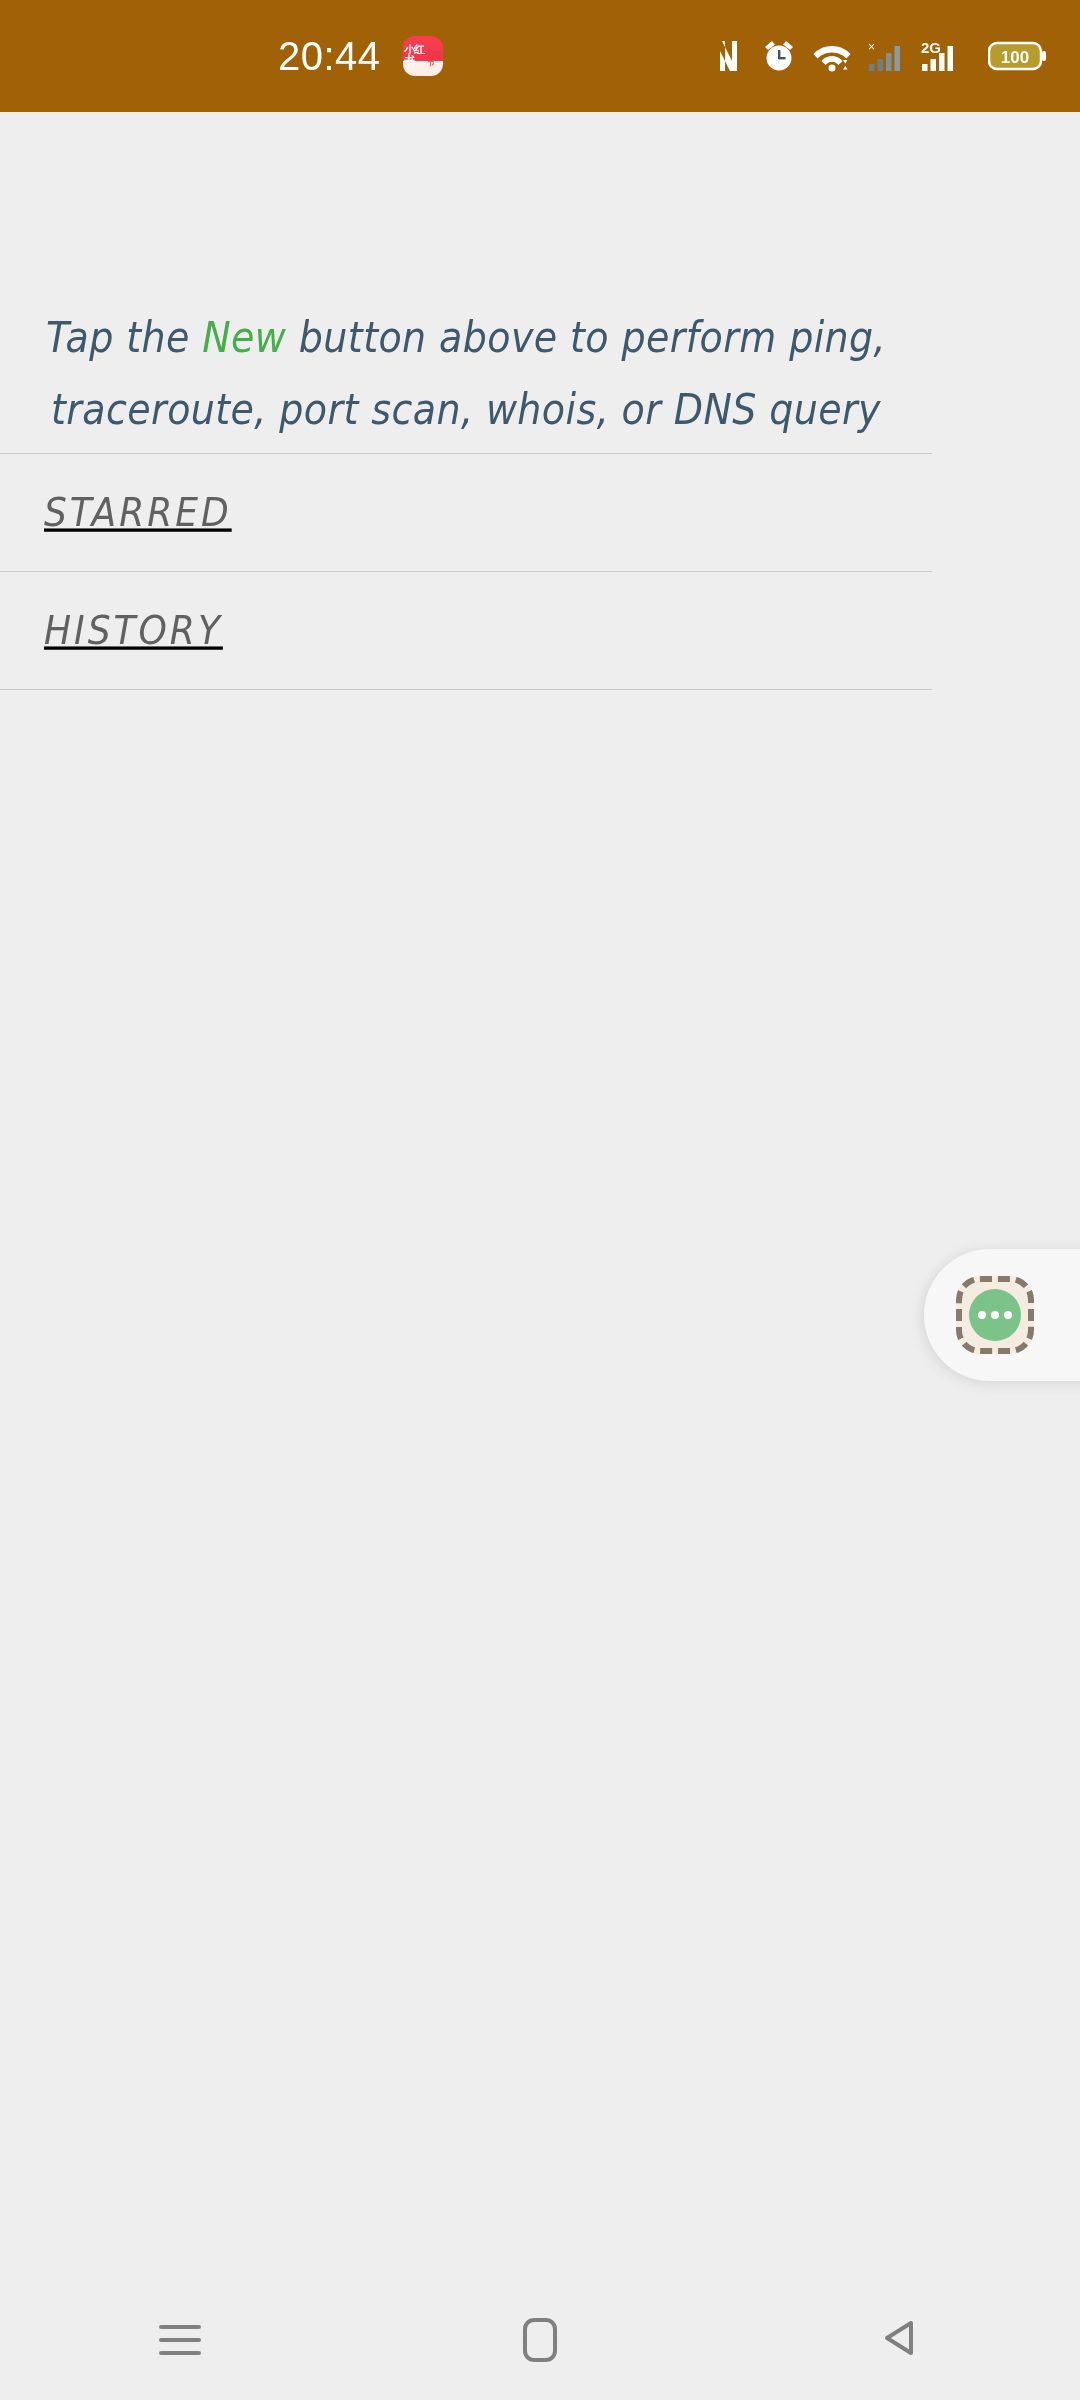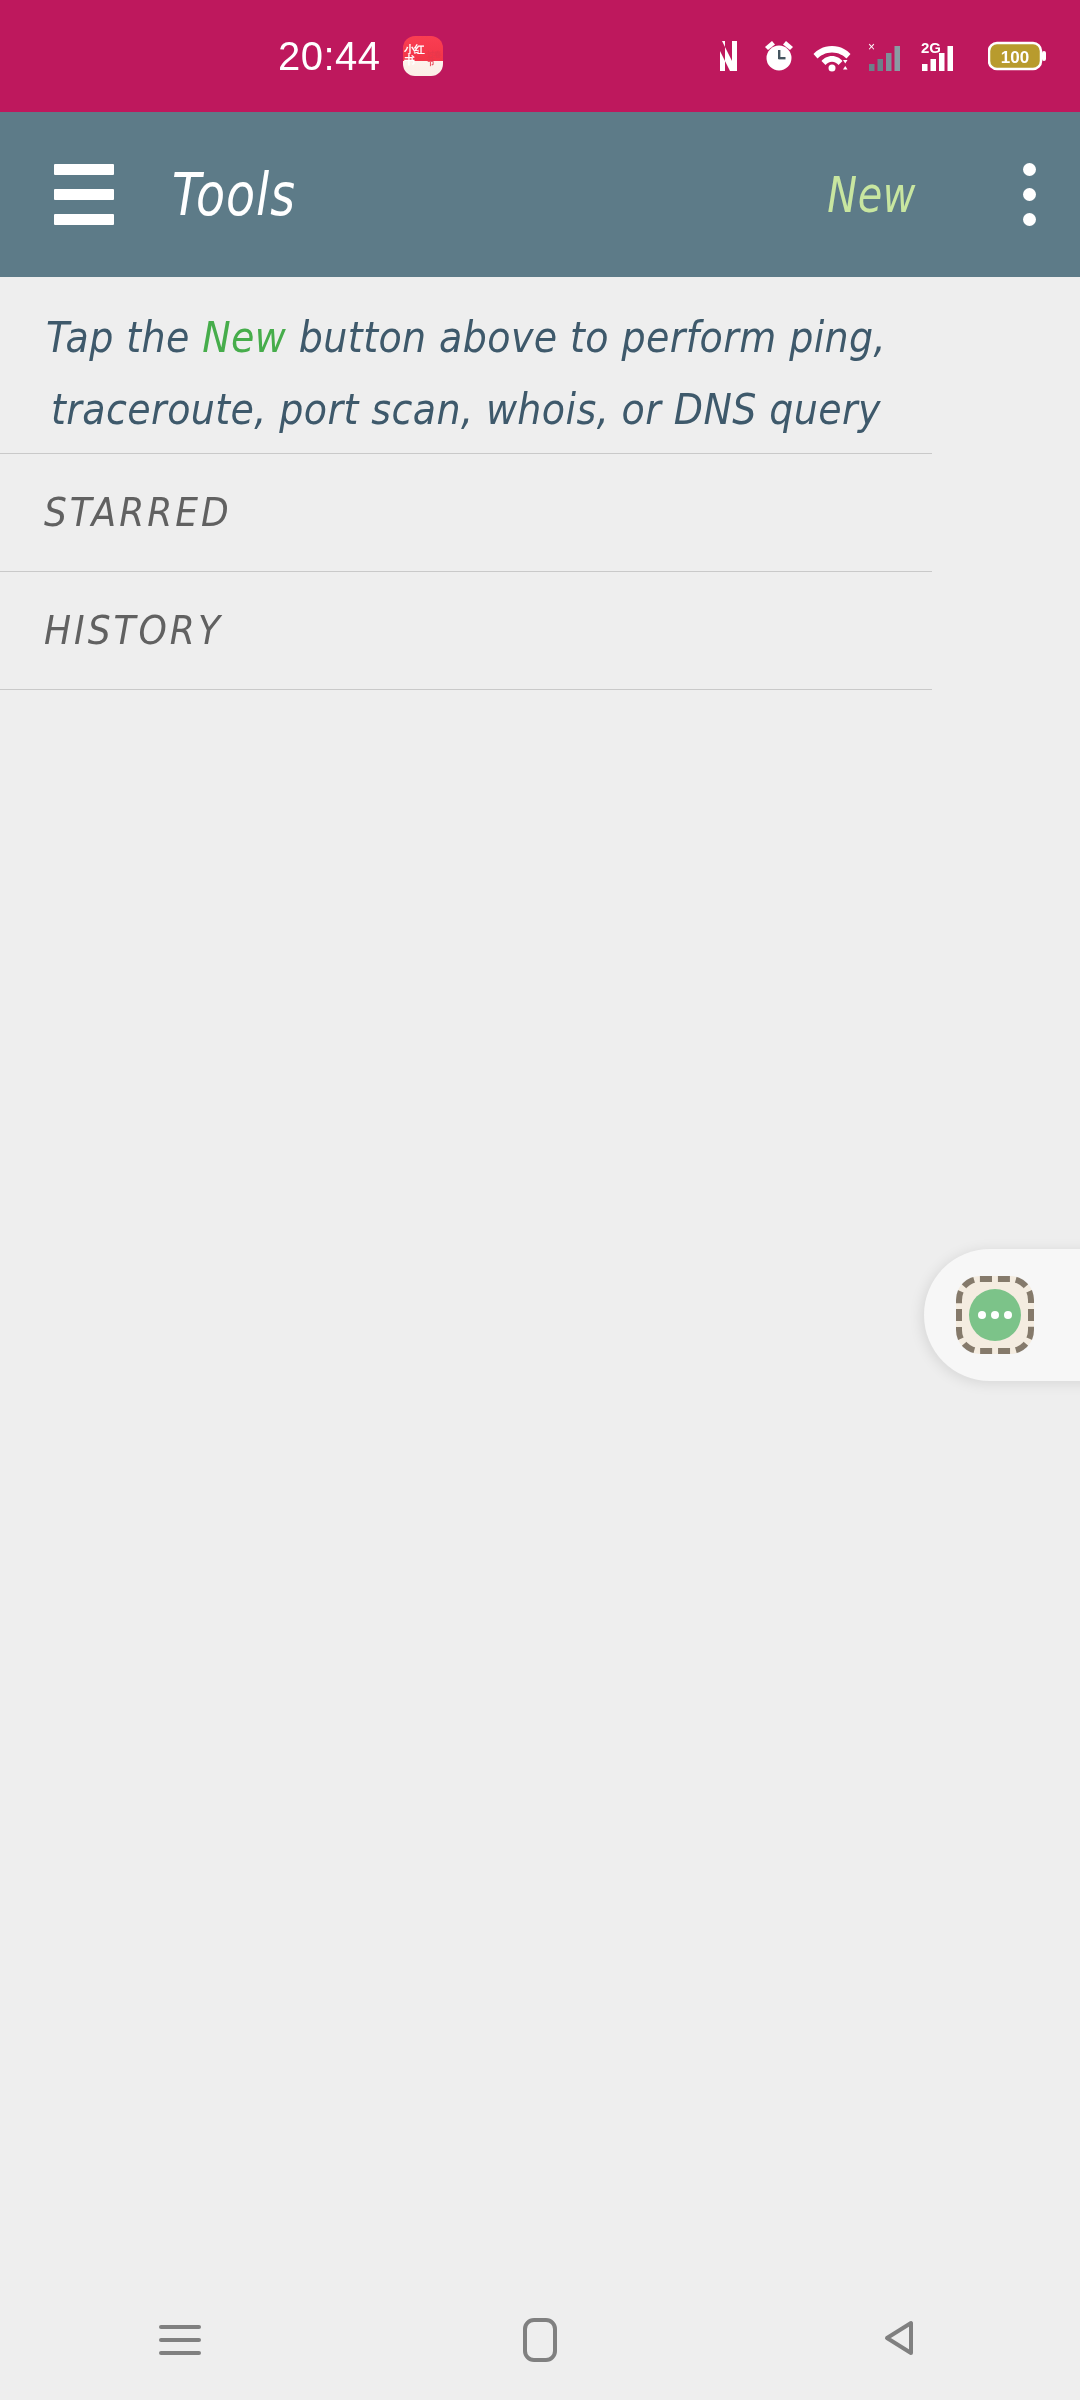--- a/index.html
+++ b/index.html
@@ -17,21 +17,21 @@
     overflow: hidden;
     font-family: "DejaVu Sans", sans-serif;
   }
 
   
   .statusbar {
     position: absolute;
     top: 0; left: 0;
     width: 1080px;
     height: 112px;
-    background: #be185d;
+    background: #a16207;
     display: flex;
     align-items: center;
     justify-content: space-between;
     padding: 0 28px 0 0;
   }
   .sb-left {
     display: flex;
     align-items: center;
     gap: 22px;
     margin-left: 278px;
@@ -187,21 +187,21 @@
     color: #616161;
     font-family: "DejaVu Sans", sans-serif;
     font-size: 36px;
     font-weight: 300;
     font-style: italic;
     letter-spacing: 3px;
     transform: scaleY(1.1);
     transform-origin: left center;
   }
 
-  .list-area { width: 100%; }
+  .list-area { width: 100%; text-decoration: underline; }
 
   
   .floating-assist {
     position: absolute;
     left: 924px;
     top: 1249px;
     width: 196px;
     height: 132px;
     background: #f7f7f7;
     border-radius: 66px 0 0 66px;
@@ -340,35 +340,20 @@
       <span>
         <svg width="60" height="32" viewBox="0 0 60 32">
           <rect x="1" y="3" width="52" height="26" rx="8" fill="#b89b2d" stroke="#ffffff" stroke-width="2.5"></rect>
           <rect x="54" y="11" width="4" height="10" rx="2" fill="#ffffff"></rect>
           <text x="27" y="23" font-size="17" fill="#ffffff" font-weight="bold" text-anchor="middle" font-family="Liberation Sans, sans-serif">100</text>
         </svg>
       </span>
     </div>
   </div>
 
-  <div class="appbar">
-    <div class="hamburger">
-      <i></i>
-      <i></i>
-      <i></i>
-    </div>
-    <div class="appbar-title">Tools</div>
-    <div class="appbar-spacer"></div>
-    <div class="appbar-new">New</div>
-    <div class="overflow">
-      <b></b>
-      <b></b>
-      <b></b>
-    </div>
-  </div>
 
   <div class="content">
 
     <div class="hint"><span>Tap the </span><span class="kw">New</span><span> button above to perform ping, traceroute, port scan, whois, or DNS query</span></div>
 
     <div class="divider"></div>
 
     <div class="list-area">
       <div class="section-header">STARRED</div>
       <div class="divider"></div>

